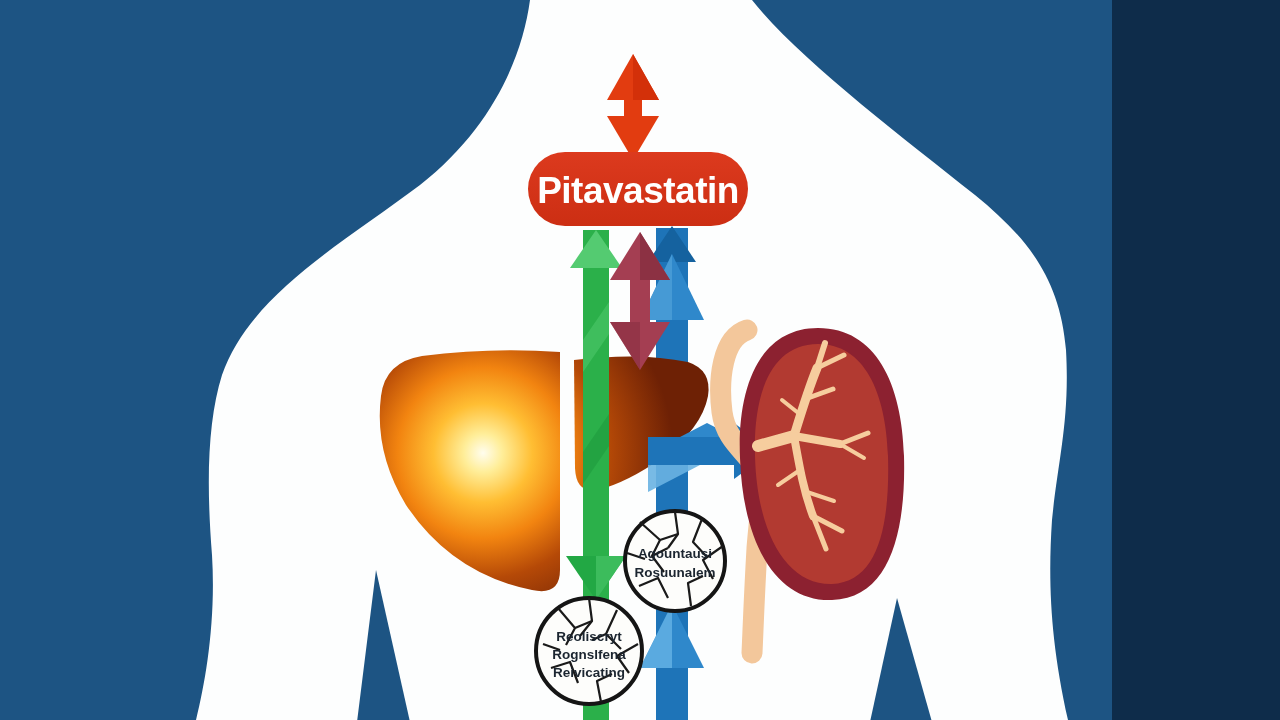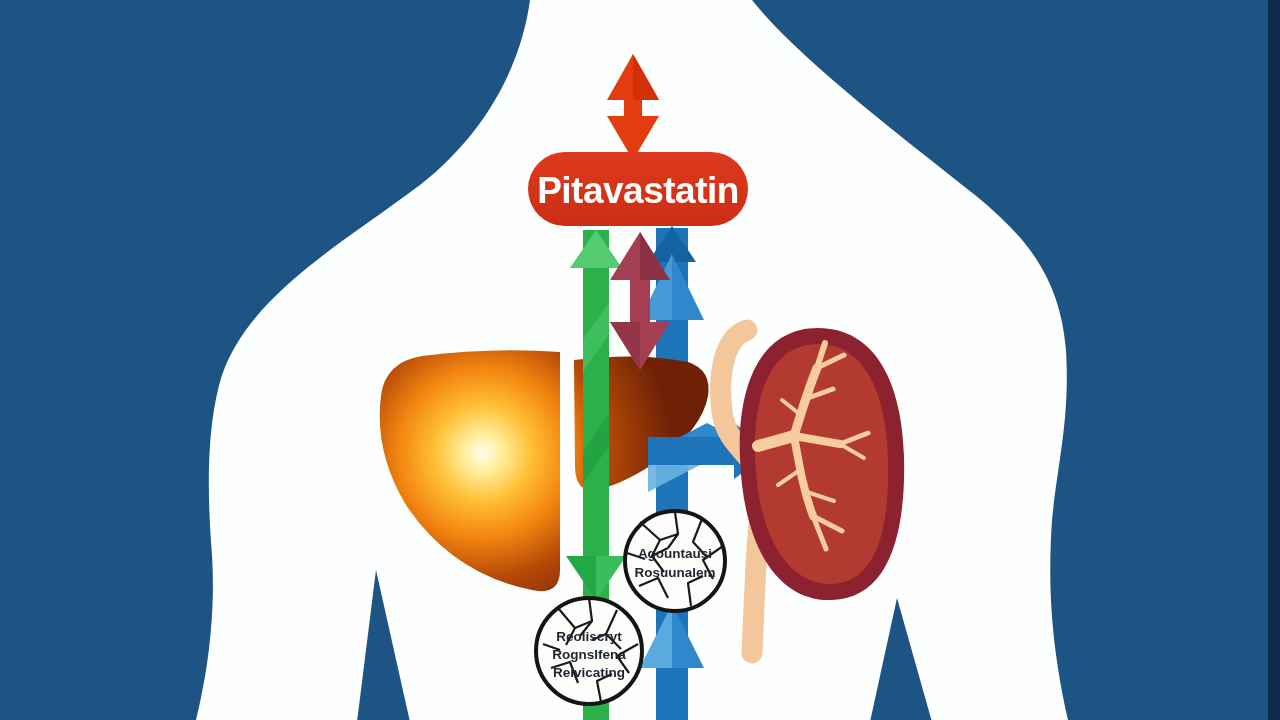--- a/index.html
+++ b/index.html
@@ -1,17 +1,17 @@
 <!DOCTYPE html>
 <html><head>
 <meta charset="utf-8">
 <style>
   html,body{margin:0;padding:0;background:#0e2c4a;}
   .stage{
-    position:relative;width:1268px;height:720px;overflow:hidden;
+    position:relative;width:1112px;height:720px;overflow:hidden;
     font-family:"Liberation Sans", sans-serif;
   }
   .stage svg{display:block;width:1280px;height:720px;}
   text{font-family:"Liberation Sans","DejaVu Sans",sans-serif;}
   .pill-text{font-size:37px;font-weight:bold;fill:#ffffff;letter-spacing:-0.5px;}
   .badge-text{font-size:13.5px;font-weight:bold;fill:#1b2530;}
 </style>
 </head>
 <body>
 

